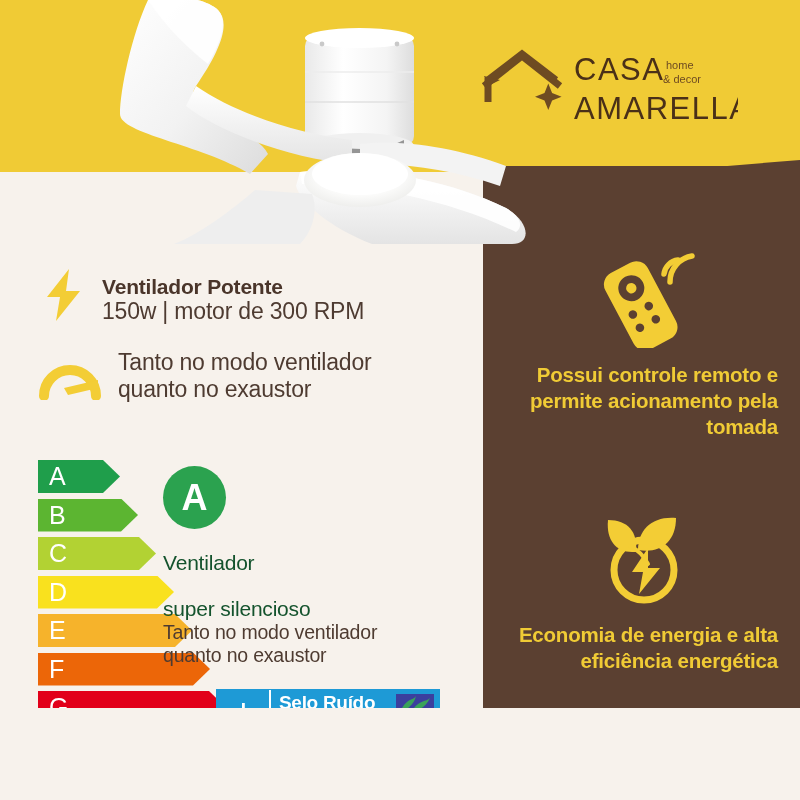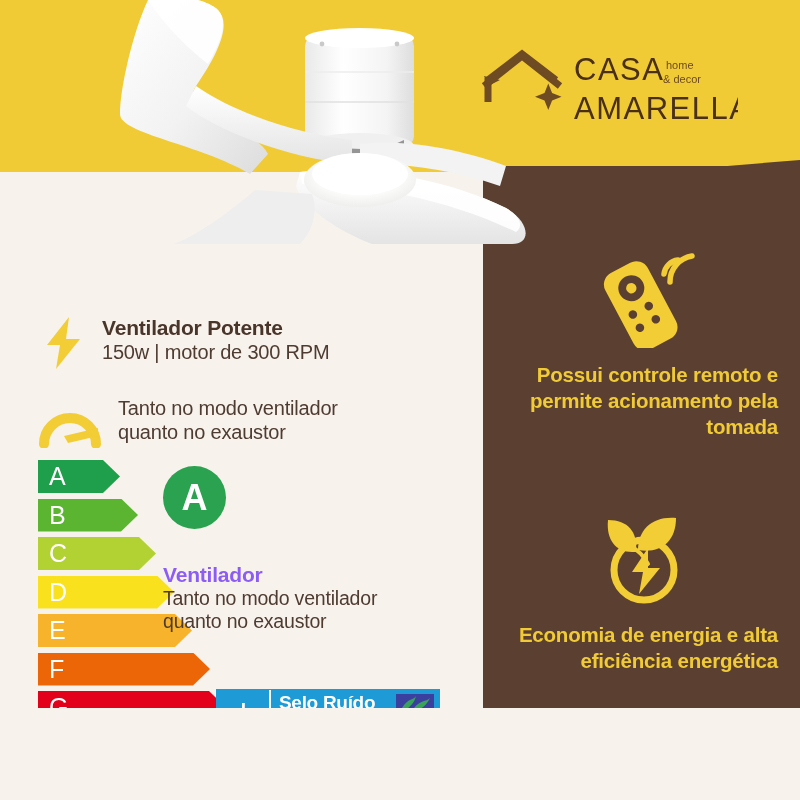--- a/index.html
+++ b/index.html
@@ -19,28 +19,28 @@
 
   
   .fan{position:absolute;left:0;top:-6px;width:530px;height:240px;}
   .fan svg{display:block;}
 
   
   .logo{position:absolute;left:478px;top:46px;width:260px;height:74px;}
   .logo svg{display:block;}
 
   
-  .feat{position:absolute;display:flex;align-items:flex-start;margin-top:48px;}
+  .feat{position:absolute;display:flex;align-items:flex-end;}
   .feat-icon{flex:0 0 auto;}
   .feat-text{margin-left:16px;}
   .feat-title{
     font-size:21px;font-weight:bold;color:#4a352a;letter-spacing:-.2px;line-height:1.12;
   }
   .feat-sub{
-    font-size:20px;color:#4e3b31;line-height:1.2;letter-spacing:-.2px;font-weight:400;
+    font-size:23px;color:#4e3b31;line-height:1.2;letter-spacing:-.2px;font-weight:400;
   }
 
   #feat-power{left:42px;top:268px;}
   #feat-speeds{left:38px;top:348px;}
 
   
   .energy{position:absolute;left:38px;top:460px;width:170px;}
   .ebar{position:relative;height:33px;margin-bottom:5.5px;}
   .ebar .shape{position:absolute;left:0;top:0;height:33px;}
   .ebar .letter{
@@ -48,21 +48,21 @@
     color:#ffffff;font-size:25px;font-weight:400;font-family:"Liberation Sans",sans-serif;
   }
 
   
   .silent{position:absolute;left:163px;top:466px;width:300px;}
   .badge-a{
     width:63px;height:63px;border-radius:50%;background:#2ba24f;
     display:flex;align-items:center;justify-content:center;
     color:#fff;font-size:36px;font-weight:bold;line-height:1;
   }
-  .silent-title{margin-top:34px;font-size:21px;font-weight:bold;color:#8b5cf6;line-height:1.14;letter-spacing:-.2px;}
+  .silent-title{margin-top:22px;font-size:21px;font-weight:normal;color:#14532d;line-height:1.14;letter-spacing:-.2px;}
   .silent-sub{font-size:19.5px;color:#4e3b31;line-height:1.2;letter-spacing:-.2px;}
 
   
   .seal{position:absolute;left:216px;top:689px;width:222px;height:48px;background:#1e9ad6;
         border:1px solid #1e9ad6;display:flex;align-items:stretch;}
   .seal-left{width:52px;display:flex;flex-direction:column;align-items:center;justify-content:center;
              border-right:2px solid #ffffff;}
   .seal-left .glyph{color:#fff;font-size:19px;font-weight:bold;line-height:1;letter-spacing:-1px;}
   .seal-left .cap{color:#fff;font-size:6.5px;font-weight:bold;letter-spacing:.3px;margin-top:3px;}
   .seal-mid{flex:1;padding:3px 0 0 8px;}
@@ -212,20 +212,21 @@
         <div class="shape" style="width: 188px; background: rgb(226, 0, 26); clip-path: polygon(0px 0px, 171px 0px, 188px 50%, 171px 100%, 0px 100%);"></div>
         <div class="letter">G</div>
       </div>
     </div>
 
   <div class="silent">
     <div class="badge-a">
       <span>A</span>
     </div>
     <div class="silent-title">Ventilador</div>
+    <div class="silent-title">super silencioso</div>
     <div class="silent-sub">Tanto no modo ventilador</div>
     <div class="silent-sub">quanto no exaustor</div>
   </div>
 
   <div class="seal">
     <div class="seal-left">
       <div class="glyph">I</div>
       <div class="cap">INMETRO</div>
     </div>
     <div class="seal-mid">

